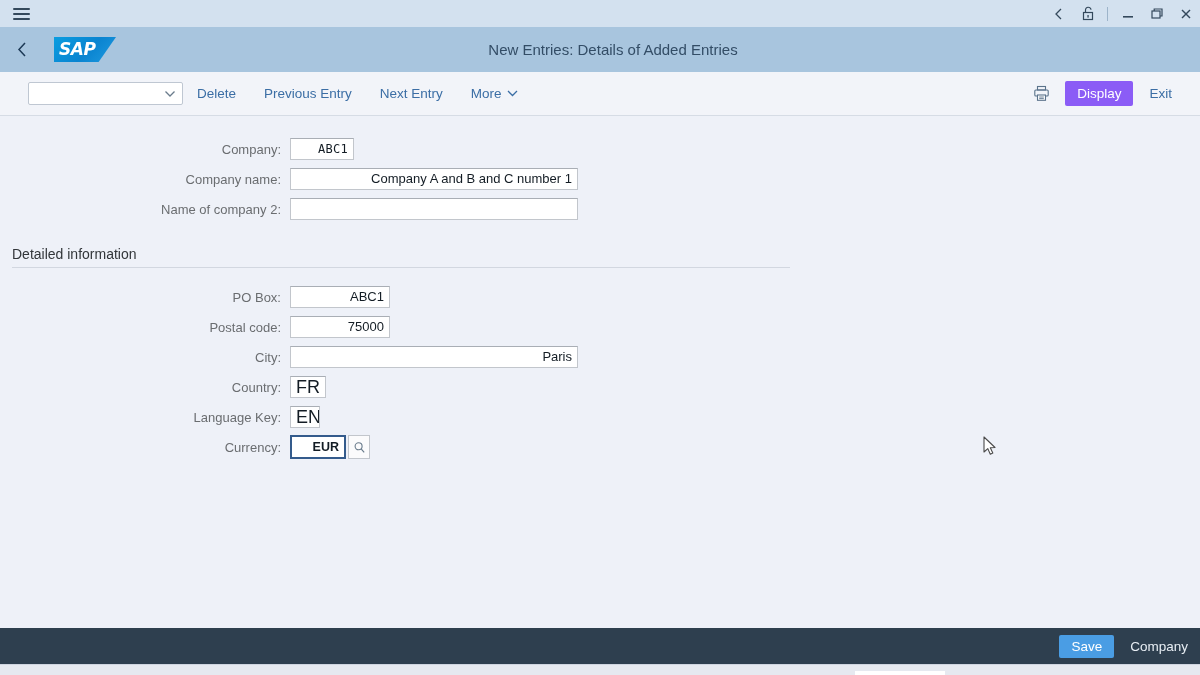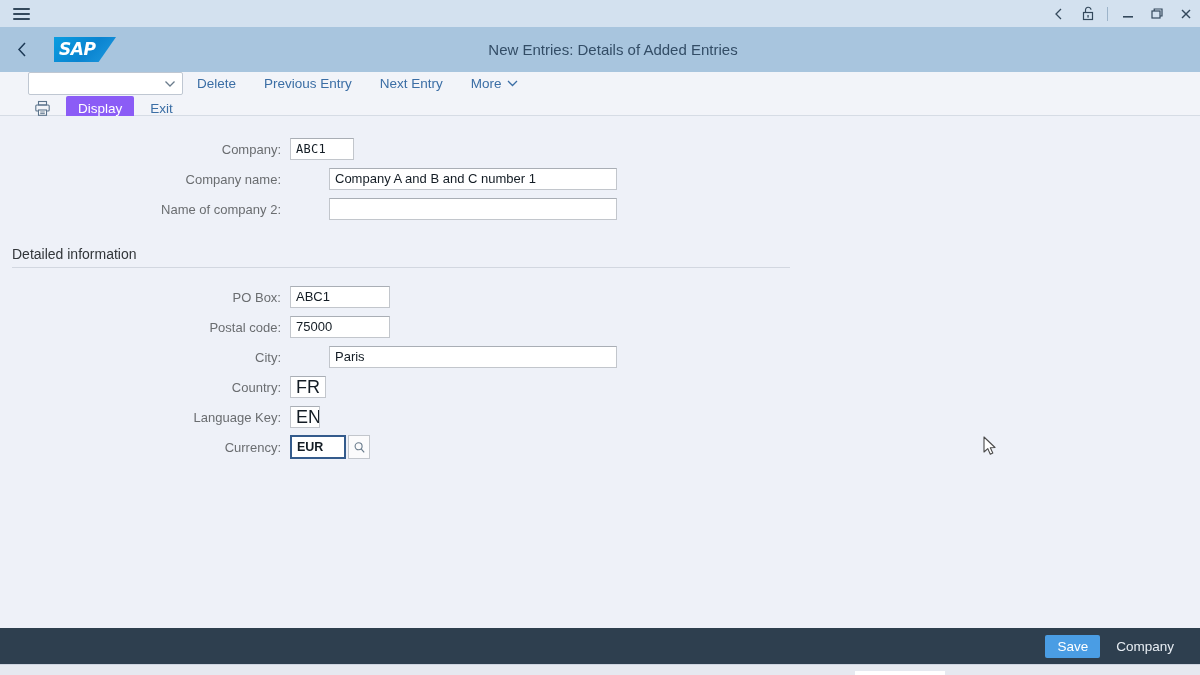--- a/index.html
+++ b/index.html
@@ -116,23 +116,23 @@
     pointer-events: none;
     margin-left: 26px;
   }
 
   
   #action-toolbar {
     height: 44px;
     background: #f2f4f9;
     border-bottom: 1px solid #d6dce5;
     display: flex;
+    align-items: center;
     padding: 0 16px 0 28px;
     box-sizing: border-box;
-    flex-direction: column;
   }
   #toolbar-left {
     display: flex;
     align-items: center;
     gap: 0;
     flex: 1;
   }
   #entry-select {
     width: 155px;
     height: 23px;
@@ -215,26 +215,27 @@
     border-top-color: #a9aeb5;
     height: 22px;
     line-height: 20px;
     padding: 0 5px;
     box-sizing: border-box;
     font-size: 13px;
     color: #131c24;
     font-family: "Liberation Sans", sans-serif;
     white-space: nowrap;
     overflow: hidden;
+    text-align: right;
   }
   .w-small  { width: 64px; }
   .w-xsmall { width: 36px; }
   .w-tiny   { width: 30px; }
   .w-med    { width: 100px; }
-  .w-large  { width: 288px; margin-left: 39px; }
+  .w-large  { width: 288px; }
   .mono { font-family: "DejaVu Sans Mono", monospace; font-size: 12px; letter-spacing: 0.3px;}
 
   #section-heading {
     margin: 22px 0 0 0;
     padding: 0 0 5px 12px;
     font-size: 14px;
     color: #32363a;
   }
   #section-divider {
     height: 1px;
@@ -274,21 +275,20 @@
   
   #footer-bar {
     position: absolute;
     left: 0; right: 0;
     bottom: 10px;
     height: 37px;
     background: #2e3f4f;
     display: flex;
     align-items: center;
     justify-content: flex-end;
-    padding-right: 14px;
     box-sizing: border-box;
     gap: 4px;
   }
   #save-btn {
     background: #4a9de4;
     color: #ffffff;
     font-size: 13.5px;
     padding: 4px 12px;
     border-radius: 2px;
     cursor: pointer;

